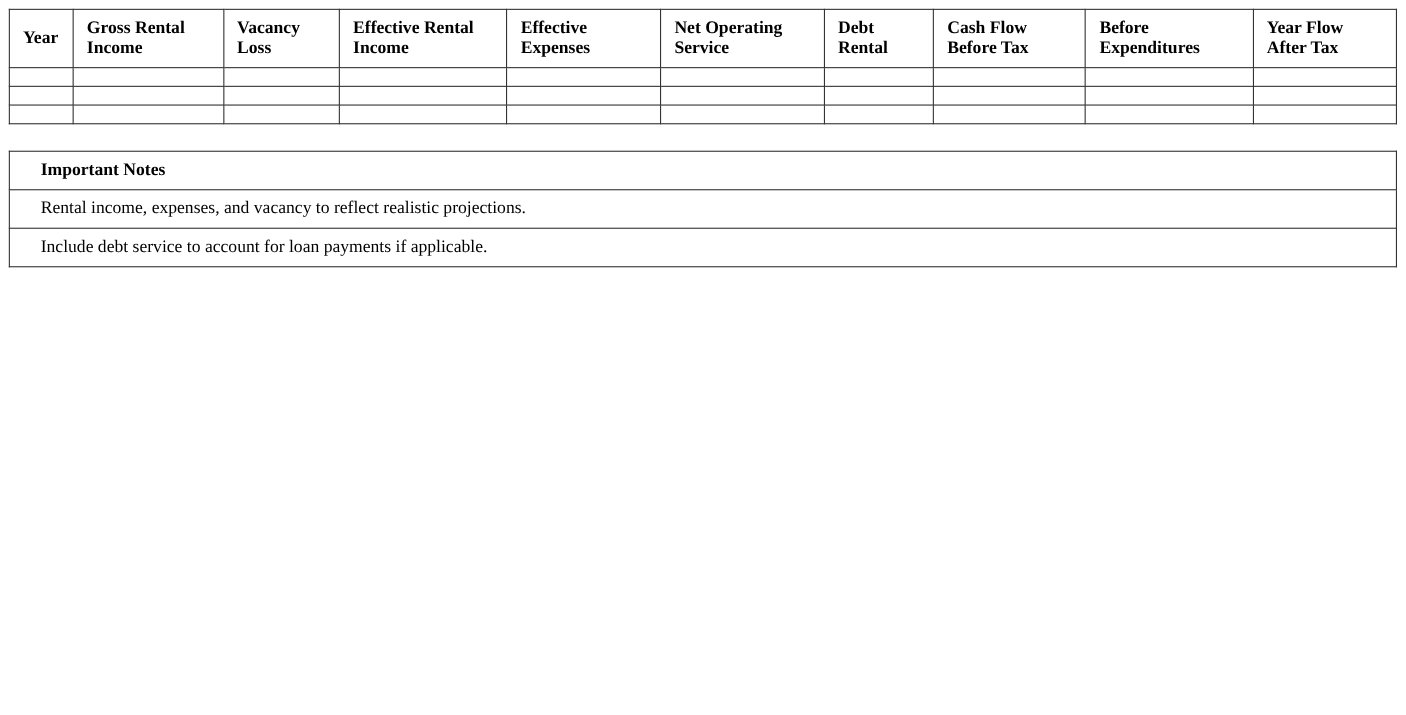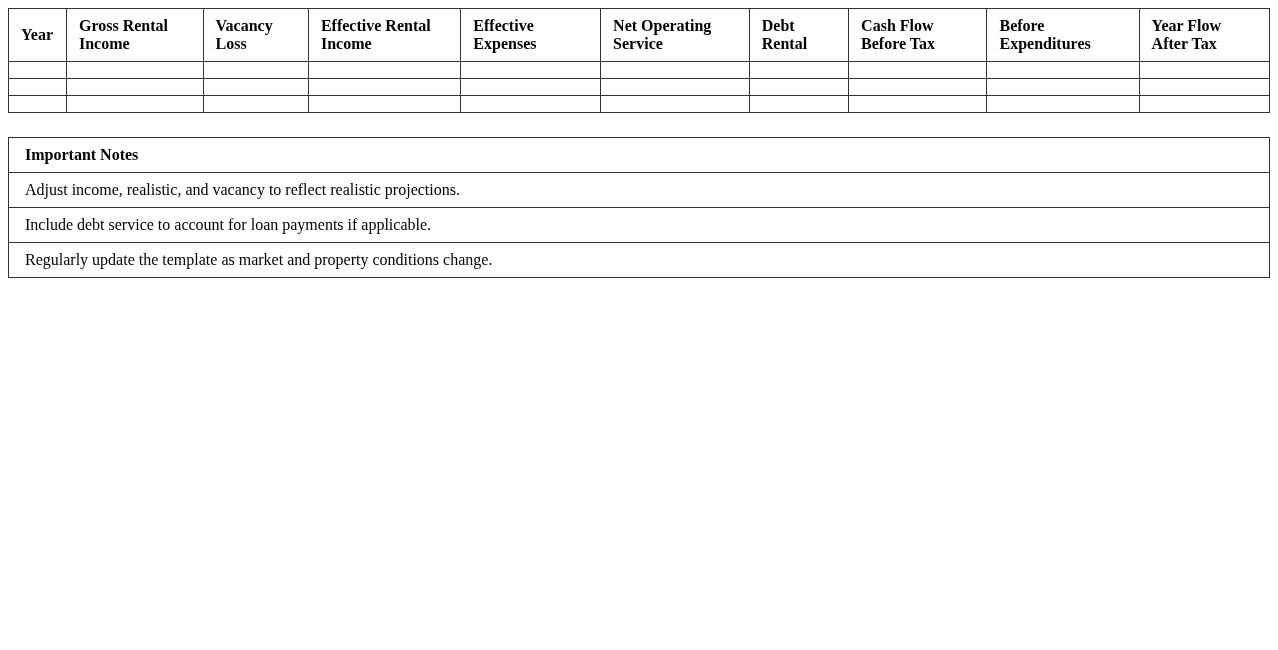--- a/index.html
+++ b/index.html
@@ -12,21 +12,21 @@
     table { border-collapse: collapse; position: absolute; left: 8px; }
     #cashflow-table { top: 8px; width: 1262px; }
     #cashflow-table th, #cashflow-table td { border: 1px solid #333; }
     #cashflow-table th {
       text-align: left; font-weight: bold; vertical-align: middle;
       padding: 8px 12px; height: 36px; line-height: 18px; font-size: 16px;
     }
     #cashflow-table td { height: 16px; padding: 0; }
     #notes-table { top: 137px; width: 1262px; }
     #notes-table td {
-      border: 1px solid #333; padding: 0 16px; height: 34px; line-height: 18px;
+      border: 1px solid #333; padding: 0 28px; height: 34px; line-height: 18px;
     }
     #notes-table .notes-title { font-weight: bold; }
   </style>
 </head>
 <body>
 
 <table id="cashflow-table">
   <thead>
     <tr>
       <th style="width:33px">Year</th>
@@ -80,22 +80,19 @@
     </tr>
   </tbody>
 </table>
 
 <table id="notes-table">
   <tbody>
     <tr>
       <td class="notes-title">Important Notes</td>
     </tr>
     <tr>
-      <td>Adjust income, realistic, and vacancy to reflect realistic projections.</td>
+      <td>Rental income, expenses, and vacancy to reflect realistic projections.</td>
     </tr>
     <tr>
       <td>Include debt service to account for loan payments if applicable.</td>
-    </tr>
-    <tr>
-      <td>Regularly update the template as market and property conditions change.</td>
     </tr>
   </tbody>
 </table>
 
 </body></html>

